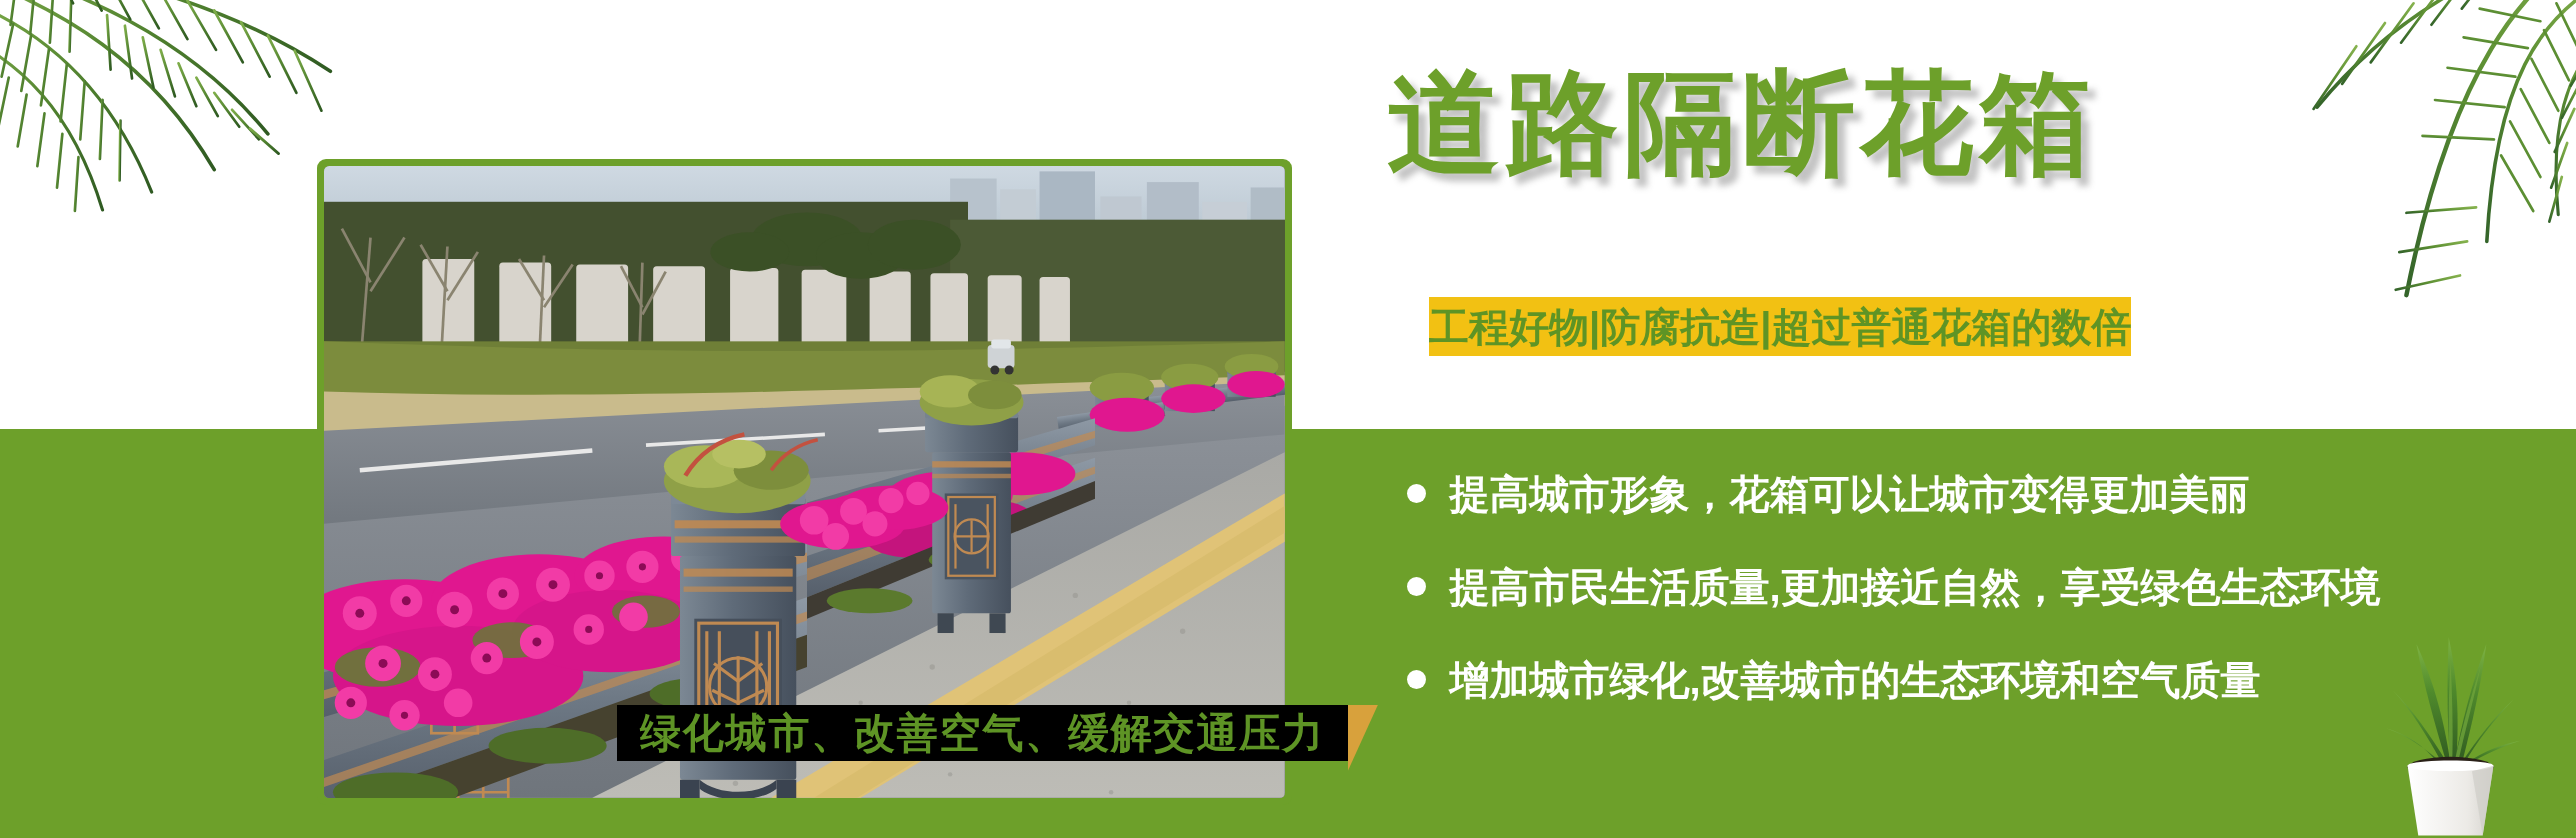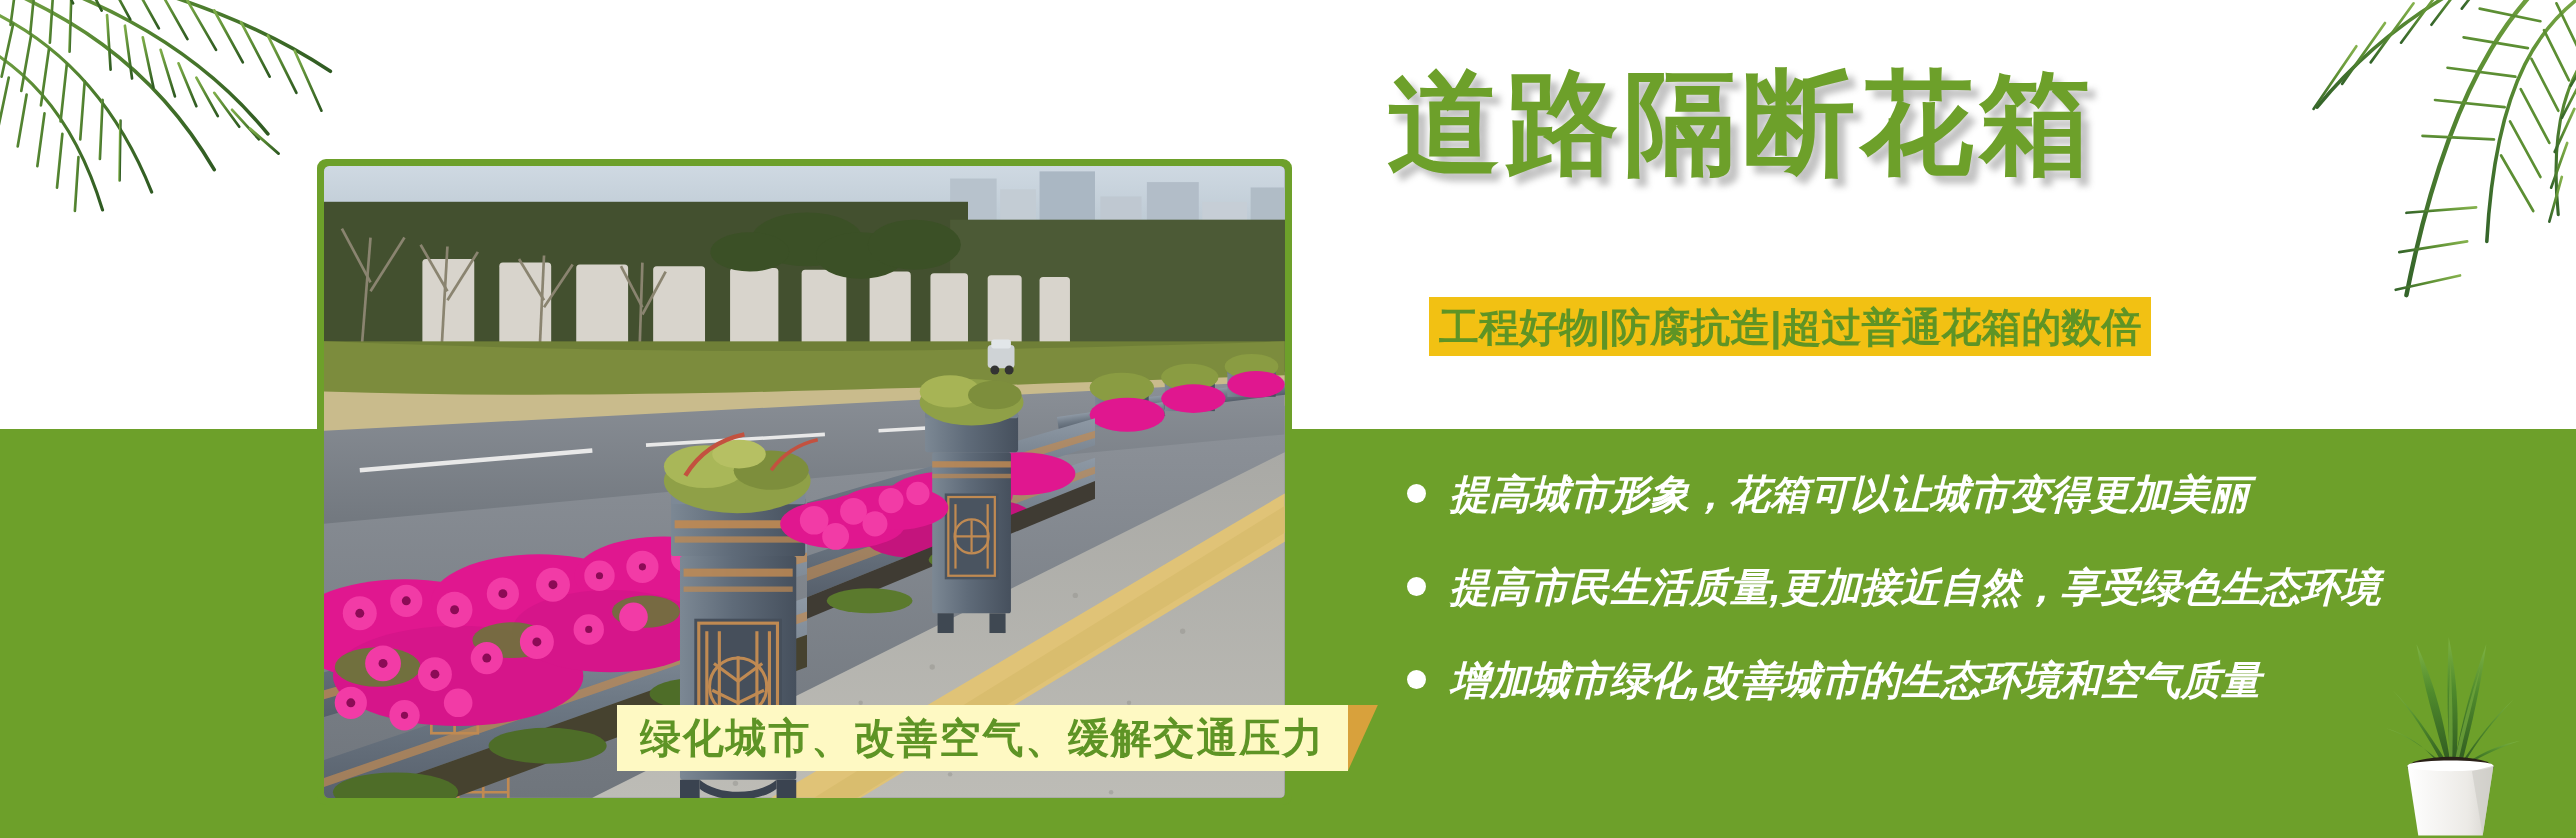--- a/index.html
+++ b/index.html
@@ -47,22 +47,22 @@
     border-radius: 5.4px;
     overflow: hidden;
     background: #8d9095;
   }
   .photo-svg { display:block; width:100%; height:100%; }
 
   
   .ribbon {
     position: absolute;
     left: 617px; top: 705px;
-    height: 66px;
-    background: #fef9c3;
+    height: 56px;
+    background: #000000;
     display: flex;
     align-items: center;
     padding: 0 23px;
     box-sizing: border-box;
     z-index: 6;
   }
   .ribbon-text {
     color: #5E9425;
     font-size: 41px;
     font-weight: bold;
@@ -96,21 +96,21 @@
     white-space: nowrap;
     text-shadow: 8px 8px 6.3px rgba(120,120,120,0.45);
   }
   .subtitle-bar {
     position: absolute;
     left: 42px; top: 297px;
     height: 59px;
     background: #F2C113;
     display: flex;
     align-items: center;
-    padding: 0 10px;
+    padding: 0 0;
     box-sizing: border-box;
   }
   .subtitle-text {
     color: #5E9425;
     font-size: 40px;
     font-weight: bold;
     white-space: nowrap;
     line-height: 1;
   }
 
@@ -132,21 +132,20 @@
     flex: 0 0 auto;
     margin-left: 19.7px;
     margin-right: 23px;
   }
   .bullet-text {
     color: #ffffff;
     font-size: 40px;
     font-weight: bold;
     white-space: nowrap;
     line-height: 1;
-    font-style: italic;
   }
 
   
   .potted-plant {
     position: absolute;
     right: 36px; bottom: 0px;
     width: 179px; height: 250px;
     pointer-events: none;
   }
 </style>

